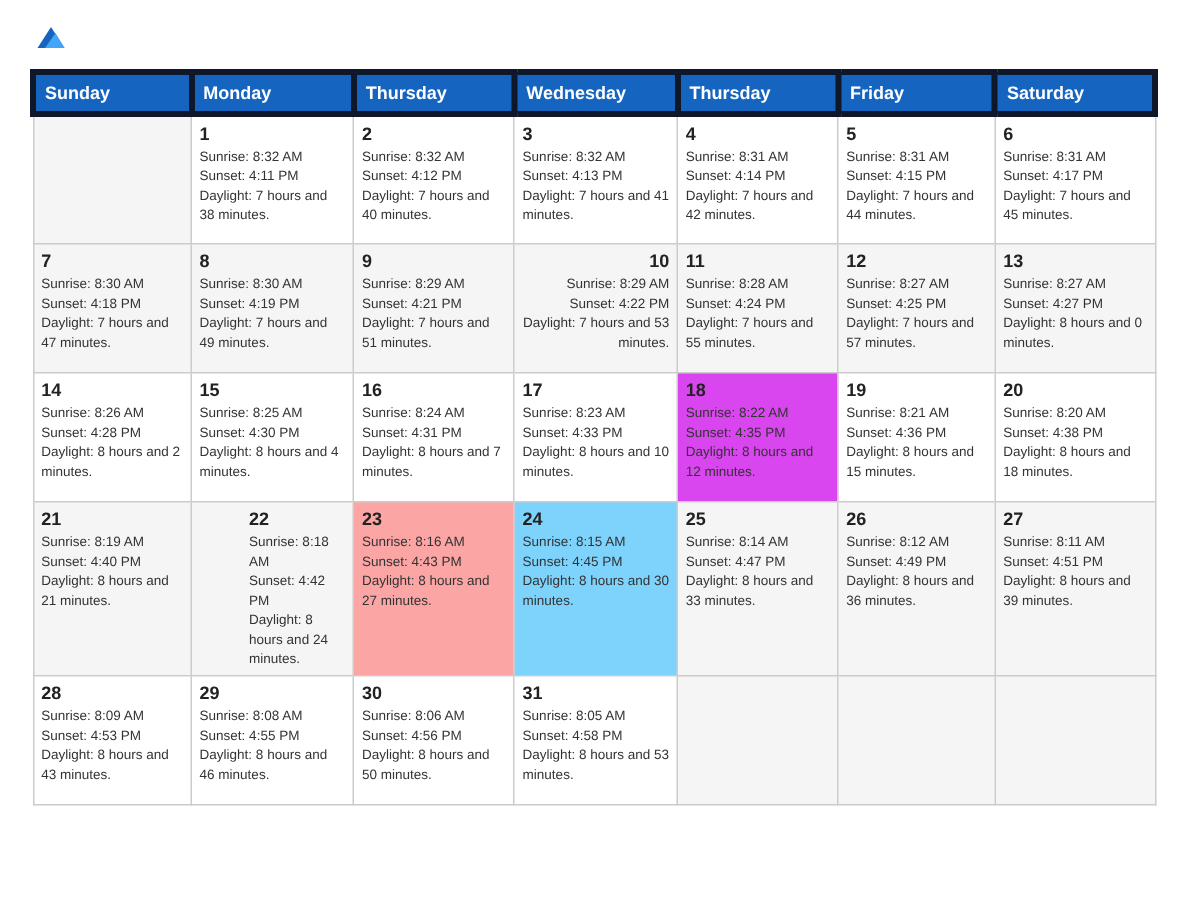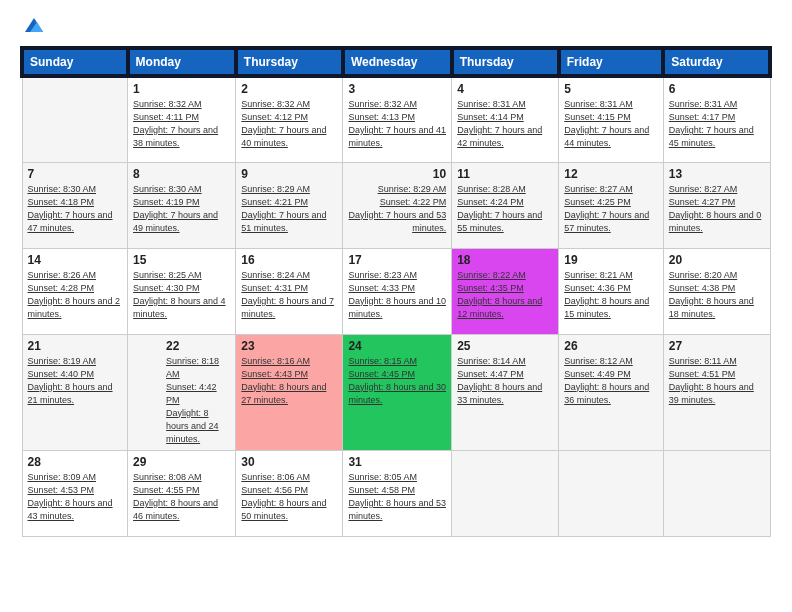--- a/index.html
+++ b/index.html
@@ -92,21 +92,20 @@
     .day-num {
       font-size: 12px;
       font-weight: bold;
       color: #222;
       margin-bottom: 2px;
     }
     .day-info {
       font-size: 9px;
       color: #333;
       line-height: 1.45;
-      text-decoration: underline;
     }
     .empty-cell {
       background: #f5f5f5 !important;
     }
   </style>
 </head>
 <body>
 
 <div class="page">
   <div class="header">
@@ -232,21 +231,21 @@
             <div class="day-info">Sunrise: 8:19 AM<br>Sunset: 4:40 PM<br>Daylight: 8 hours and 21 minutes.</div>
           </td>
           <td style="background: rgb(245, 245, 245); padding-left: 38px;">
             <div class="day-num">22</div>
             <div class="day-info">Sunrise: 8:18 AM<br>Sunset: 4:42 PM<br>Daylight: 8 hours and 24 minutes.</div>
           </td>
           <td style="background: #fca5a5;">
             <div class="day-num">23</div>
             <div class="day-info">Sunrise: 8:16 AM<br>Sunset: 4:43 PM<br>Daylight: 8 hours and 27 minutes.</div>
           </td>
-          <td style="background: #22c55e;">
+          <td style="background: #7dd3fc;">
             <div class="day-num">24</div>
             <div class="day-info">Sunrise: 8:15 AM<br>Sunset: 4:45 PM<br>Daylight: 8 hours and 30 minutes.</div>
           </td>
           <td style="background: rgb(245, 245, 245);">
             <div class="day-num">25</div>
             <div class="day-info">Sunrise: 8:14 AM<br>Sunset: 4:47 PM<br>Daylight: 8 hours and 33 minutes.</div>
           </td>
           <td style="background: rgb(245, 245, 245);">
             <div class="day-num">26</div>
             <div class="day-info">Sunrise: 8:12 AM<br>Sunset: 4:49 PM<br>Daylight: 8 hours and 36 minutes.</div>

